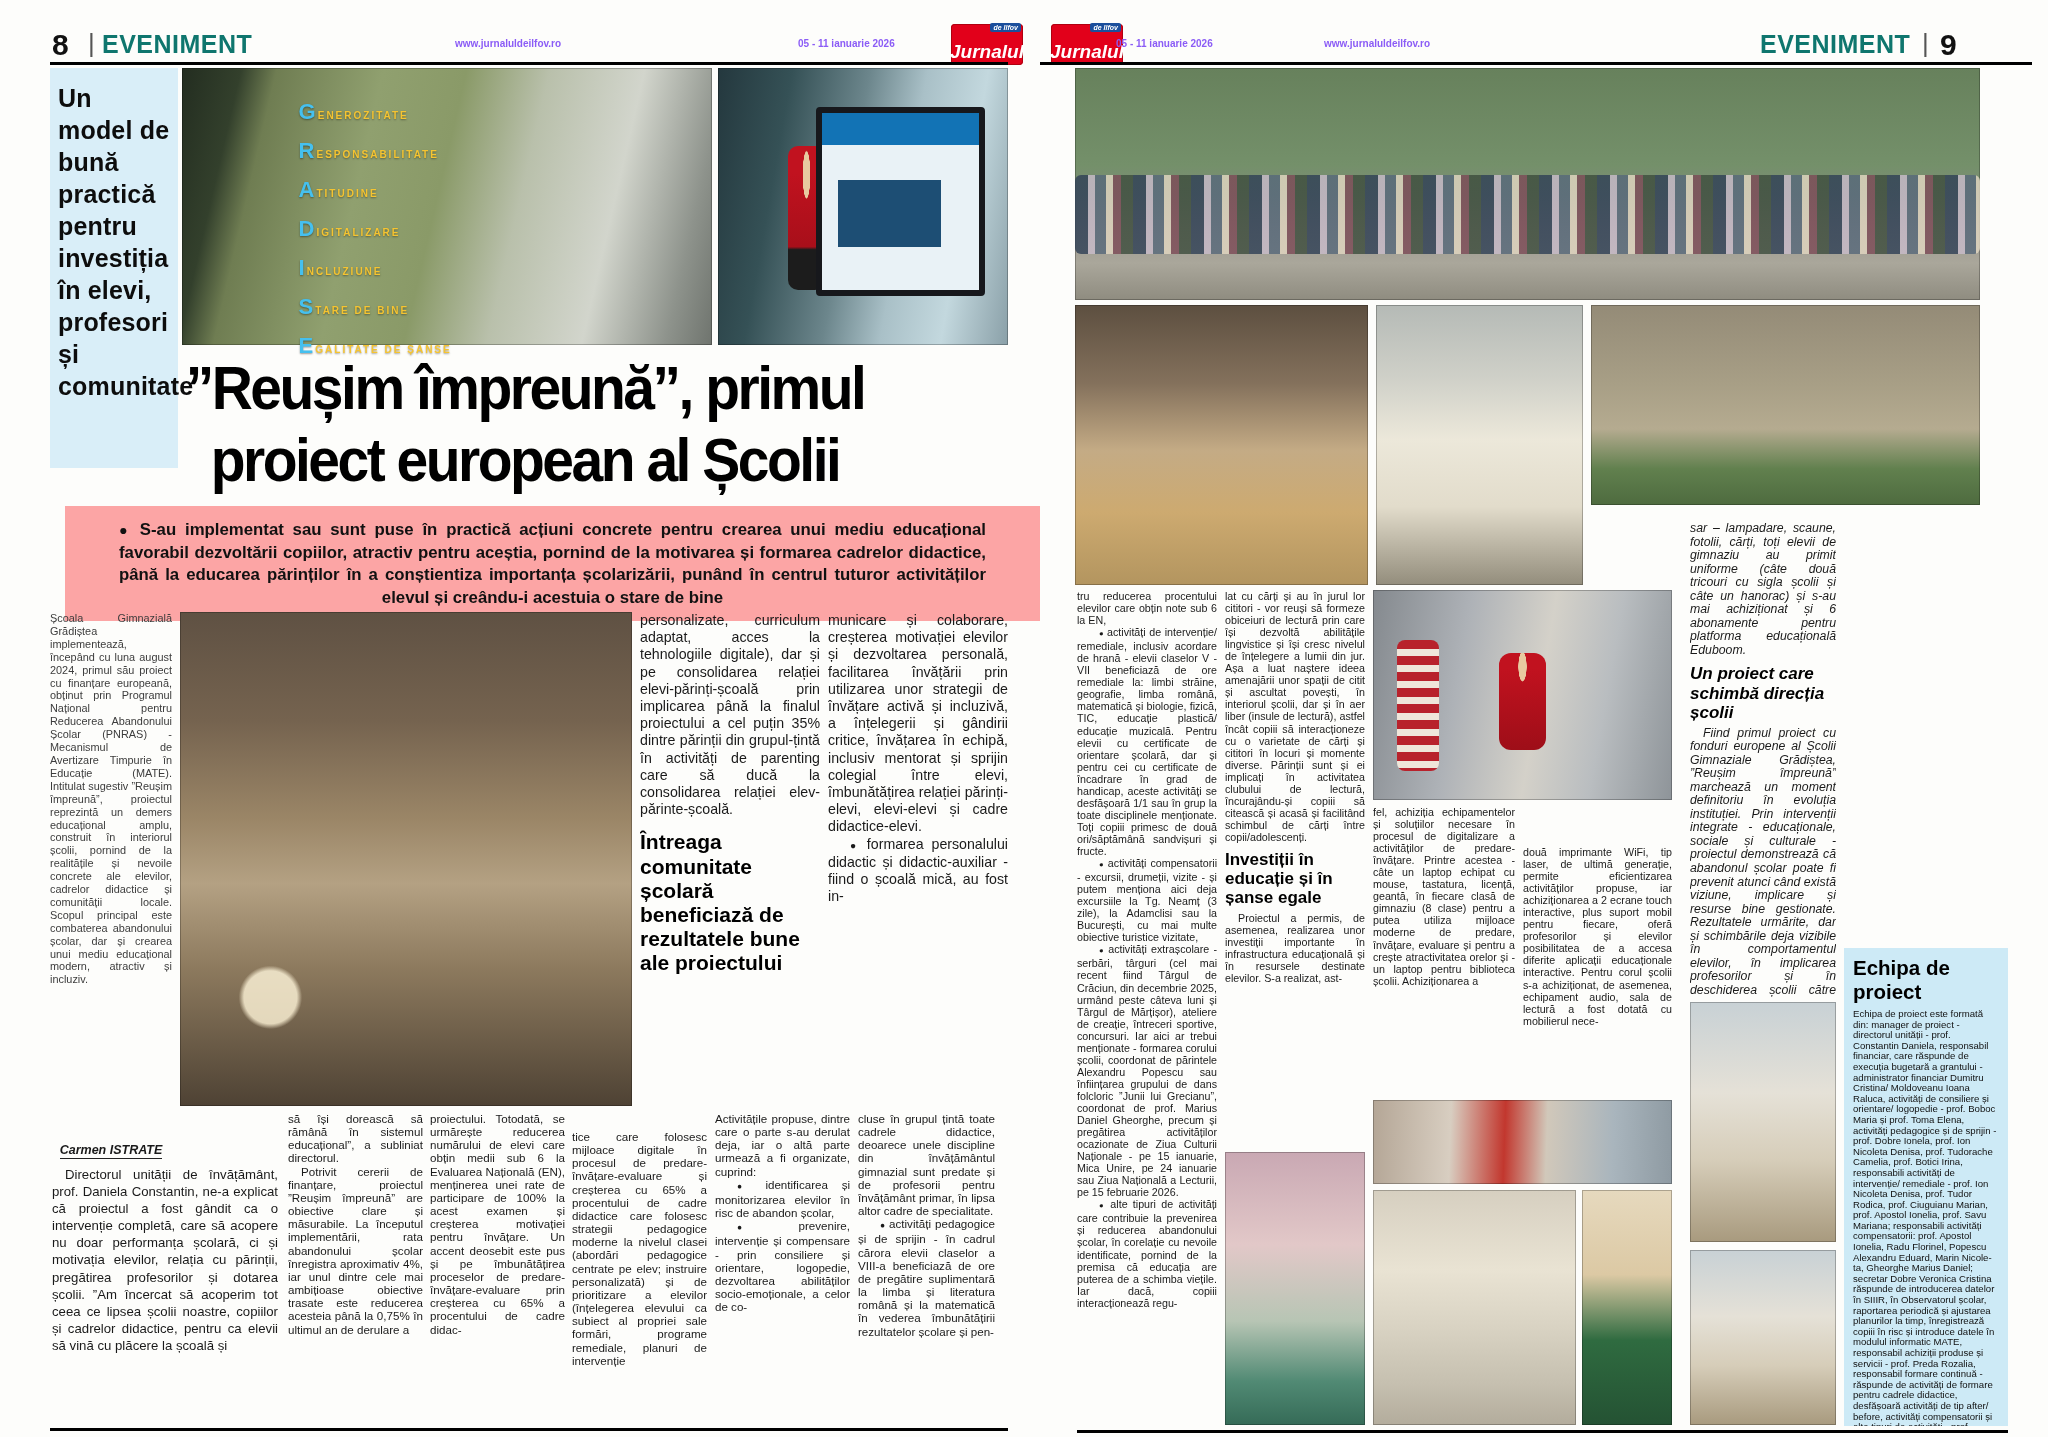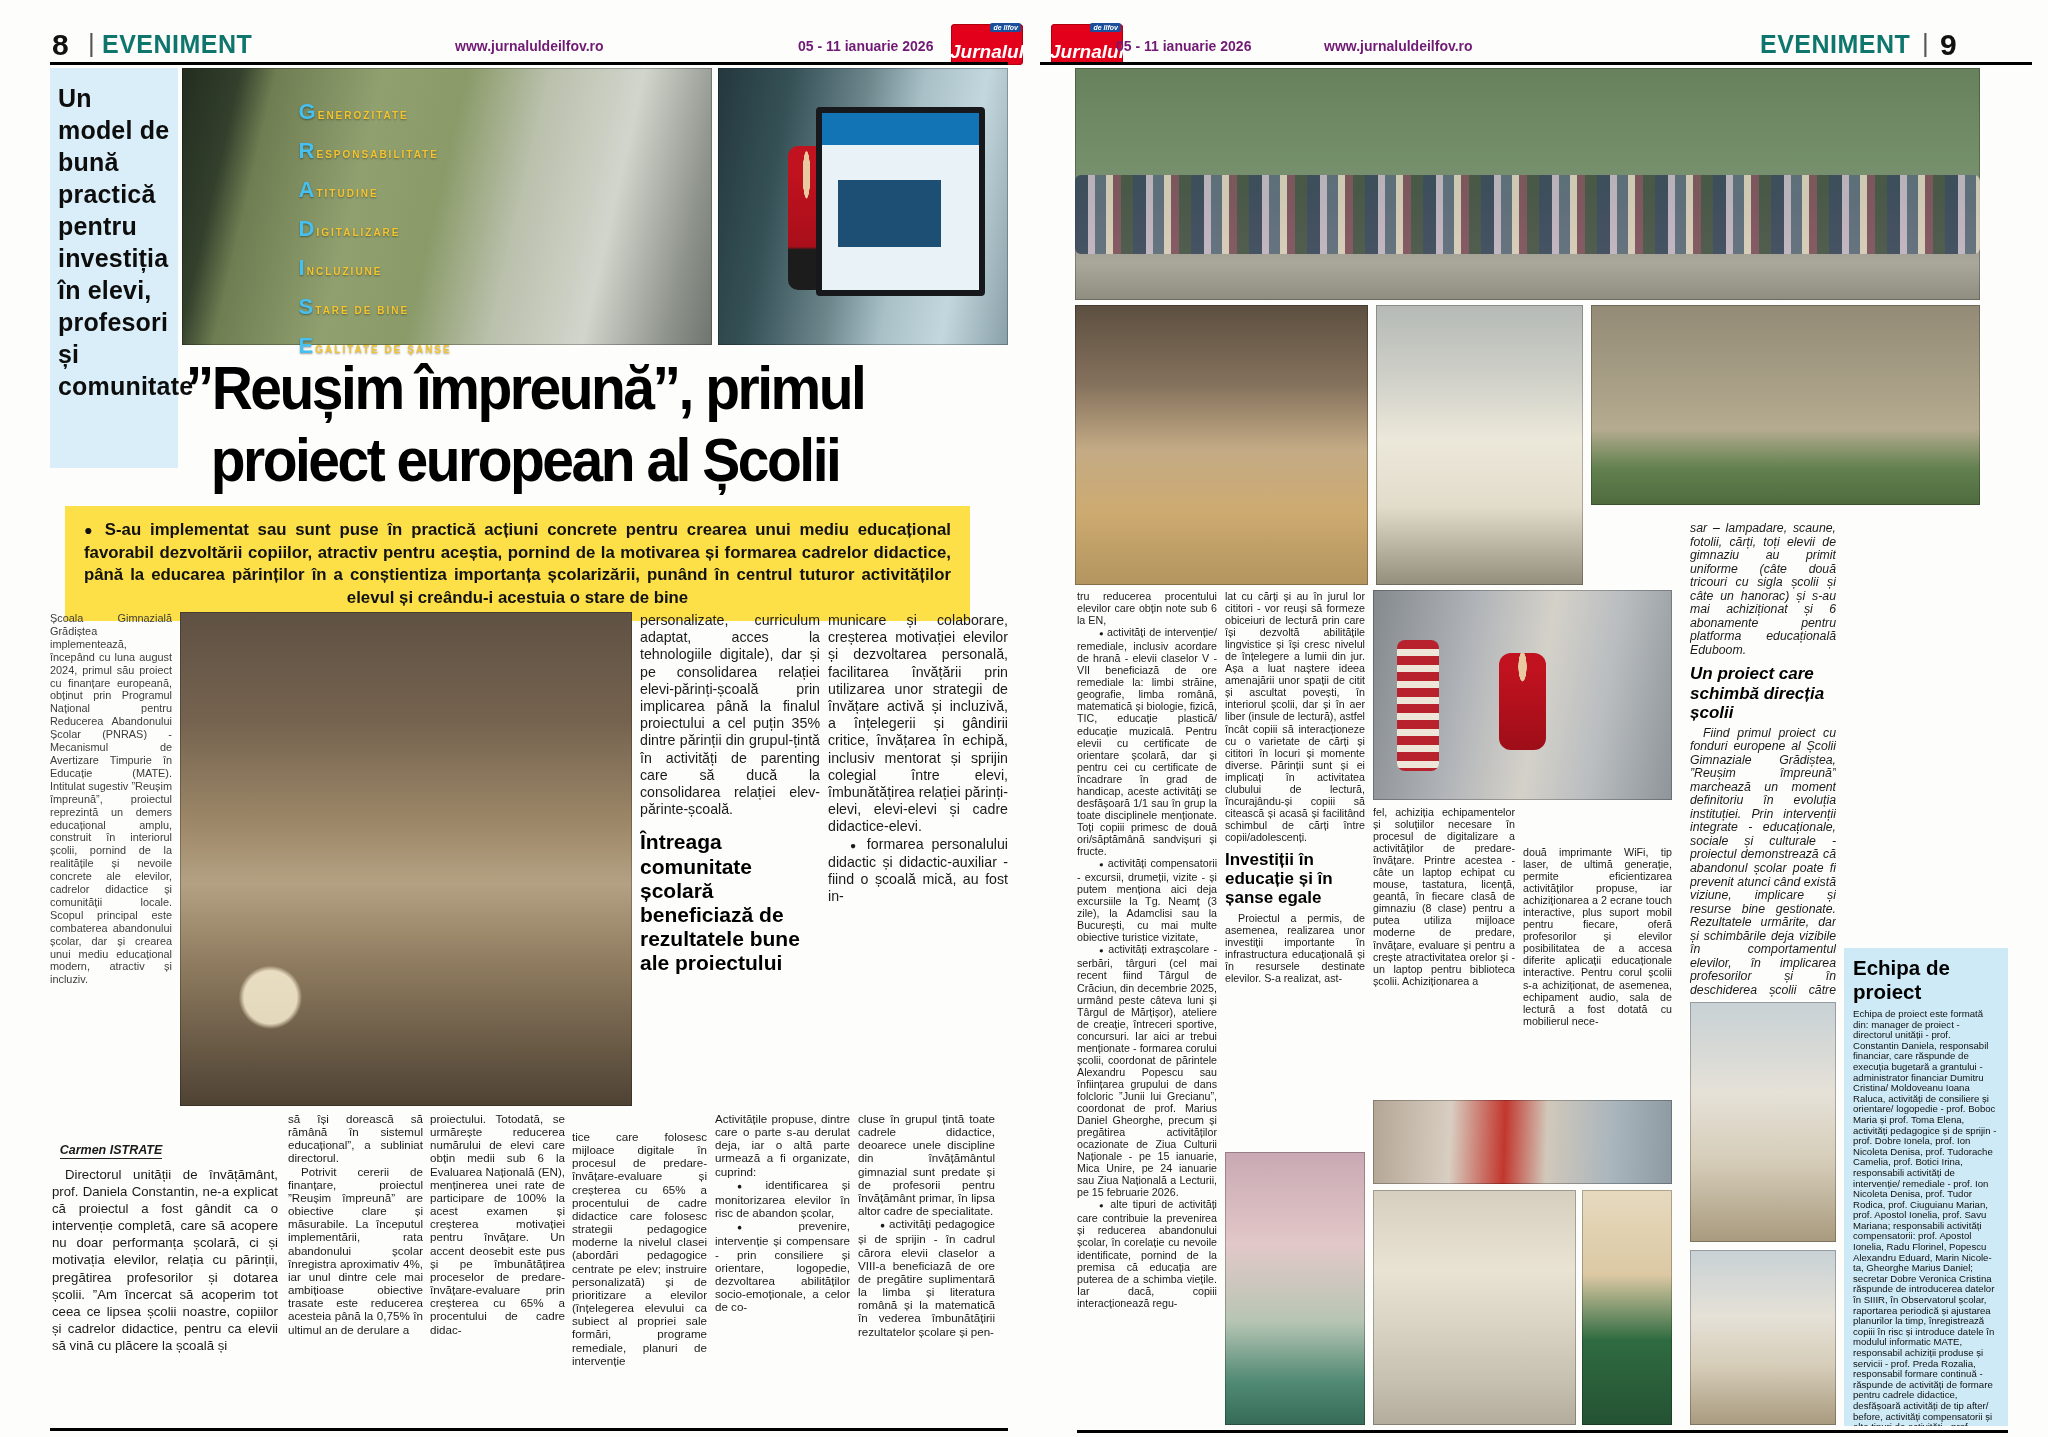--- a/index.html
+++ b/index.html
@@ -2,29 +2,29 @@
 <html><head>
 <meta charset="utf-8">
 <style>
   html,body{margin:0;padding:0;background:#9a9a9a;}
   #spread{position:relative;width:2048px;height:1437px;background:#fdfdfb;font-family:"Liberation Sans",sans-serif;color:#1a1a1a;overflow:hidden;}
   .abs{position:absolute;}
   
   .hdr-num{font-size:30px;font-weight:800;color:#111;}
   .hdr-bar{font-size:26px;font-weight:300;color:#555;}
   .hdr-section{font-size:25px;font-weight:800;color:#0f766e;letter-spacing:.5px;}
-  .hdr-url,.hdr-date{font-size:14px;font-weight:700;color:#701a75;}
+  .hdr-url,.hdr-date{font-size:10px;font-weight:700;color:#8b5cf6;}
   .rule{background:#000;height:3px;}
   .logo{background:#e2001a;color:#fff;border-radius:4px;display:flex;align-items:flex-end;justify-content:center;font-weight:800;font-style:italic;font-size:19px;line-height:1;padding:3px 5px 4px;box-shadow:0 0 0 1px #b00010 inset;margin-left:9px;}
   .logo .lg-top{position:absolute;top:-1px;right:2px;font-size:7px;font-style:italic;background:#1b4f9c;color:#fff;padding:1px 3px;border-radius:2px;font-weight:700;}
   
   .callout{background:#d9eef8;padding:14px 8px;font-size:25px;line-height:1.28;font-weight:700;color:#0d0d0d;letter-spacing:.2px;}
   
   .headline{font-size:57px;line-height:1.2;font-weight:900;letter-spacing:-2.5px;text-align:center;color:#000;text-wrap:balance;transform:scaleY(1.06);transform-origin:top;}
-  .leadbox{background:#fde047;padding:13px 19px 11px;}
+  .leadbox{background:#fca5a5;padding:13px 54px 11px;}
   .leadbox p{margin:0;font-size:16.8px;line-height:1.35;font-weight:700;text-align:justify;text-align-last:center;color:#111;}
   .leadbox p::before{content:"● ";font-size:.85em;}
   
   .col{overflow:hidden;}
   .col p{margin:0;text-align:justify;text-indent:13px;}
   .col p.first{text-indent:0;}
   .col p.bullet{text-indent:22px;}
   .col p.bullet::before{content:"●  ";font-size:.72em;}
   .colhead{font-weight:800;font-size:17px;line-height:1.12;margin:7px 0 5px;text-indent:0;color:#000;}
   .intro p{font-size:10.9px;line-height:12.9px;color:#3c3c3c;text-align:justify;}

